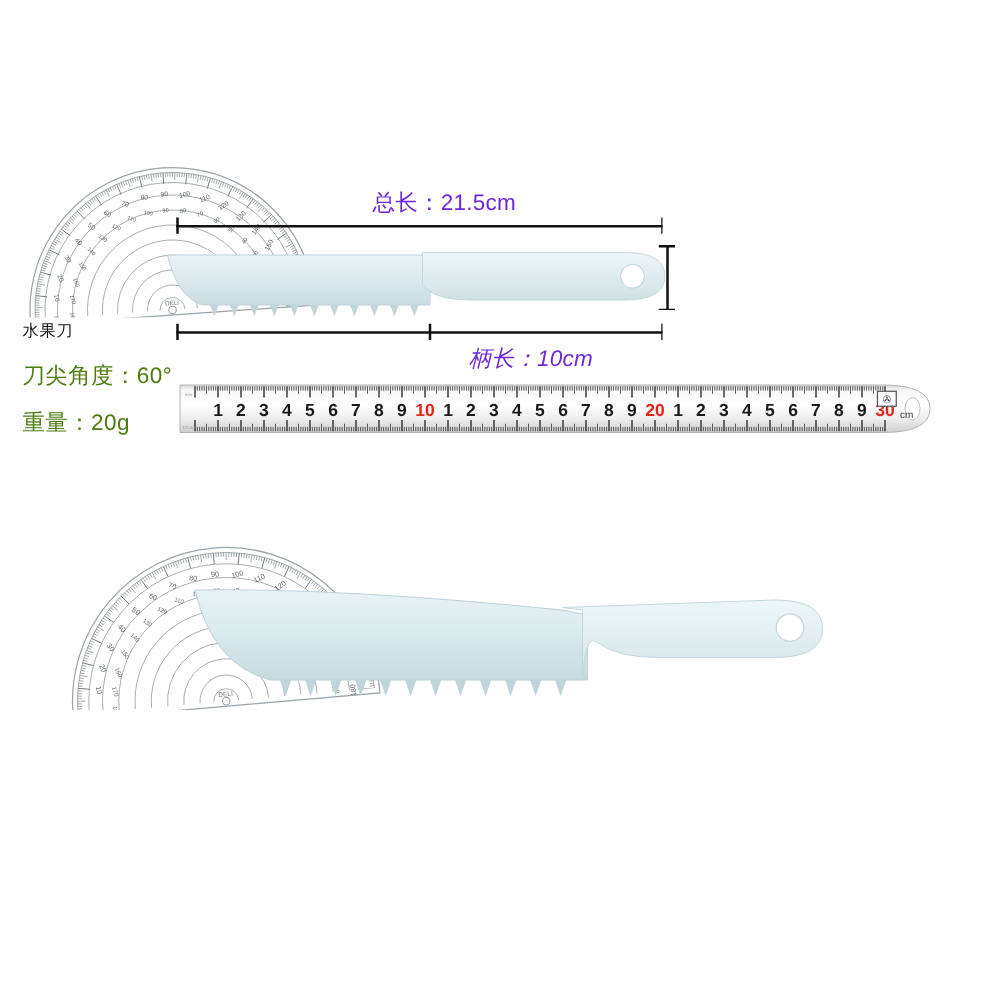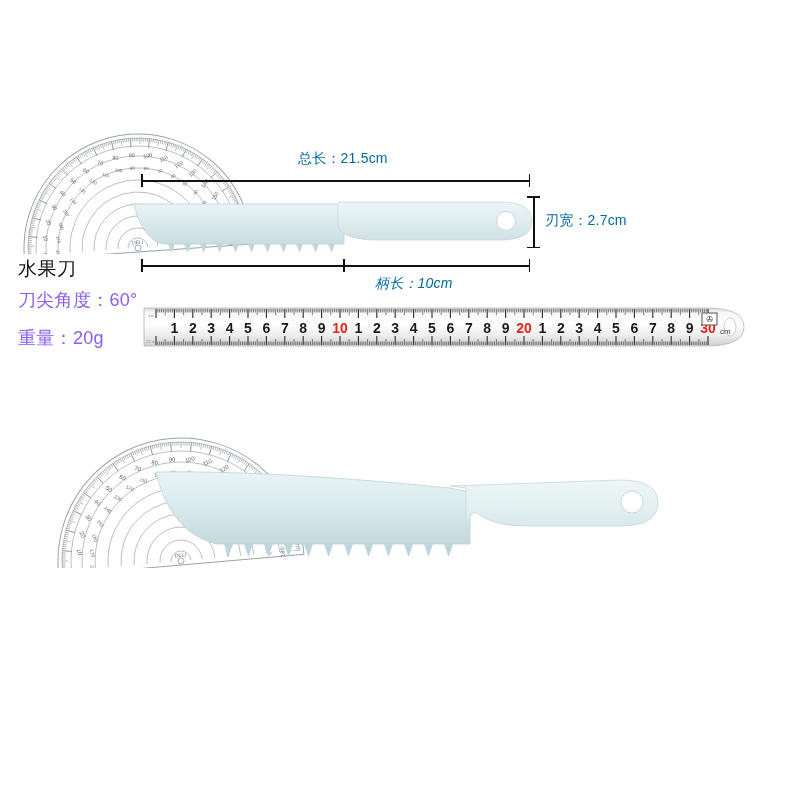--- a/index.html
+++ b/index.html
@@ -9,27 +9,27 @@
     font-family:"Liberation Sans","DejaVu Sans",sans-serif;
     color:#1b1b1b;
     overflow:hidden;
     position:relative;
   }
   .stage{position:absolute;left:0;top:0;width:800px;height:800px;}
   .abs{position:absolute;}
 
   
   .spec-name{
-    font-size:19px;letter-spacing:.5px;white-space:nowrap;color:#141414;
+    font-size:13px;letter-spacing:.5px;white-space:nowrap;color:#141414;
   }
   .spec-line{
-    font-size:18px;letter-spacing:.3px;white-space:nowrap;color:#8b5cf6;
+    font-size:18px;letter-spacing:.3px;white-space:nowrap;color:#4d7c0f;
   }
   .dim-label{
-    font-size:14px;white-space:nowrap;color:#0369a1;letter-spacing:.2px;
+    font-size:18px;white-space:nowrap;color:#6d28d9;letter-spacing:.2px;
   }
 
   
   .dimline{height:1.5px;background:#111;position:absolute;}
   .dimline .cap{
     position:absolute;top:-6px;width:1.5px;height:13px;background:#111;
   }
   .dimline .cap.l{left:0;}
   .dimline .cap.r{right:0;}
   .dimline .cap.mid{top:-6px;}
@@ -358,21 +358,20 @@
       <span class="cap l"></span>
         <span class="cap r"></span>
       <span class="cap mid" style="left:202px;"></span>
     </div>
     <div class="dim-label abs" style="left:375px;top:275px;font-style:italic;">柄长：10cm</div>
 
     <div class="vdimline" style="left:533px;top:196px;height:52px;">
       <span class="cap t"></span>
         <span class="cap b"></span>
     </div>
-    <div class="dim-label abs" style="left:545px;top:212px;">刃宽：2.7cm</div>
 
     <div class="spec-name abs" style="left:18px;top:256px;">水果刀</div>
     <div class="spec-line abs" style="left:18px;top:288px;">刀尖角度：60°</div>
     <div class="spec-line abs" style="left:18px;top:326px;">重量：20g</div>
 
     <div class="ruler" style="left:142px;top:302px;width:610px;height:50px;">
       <svg width="610" height="50" viewBox="0 0 610 50" id="ruler1">
           <defs>
             <linearGradient id="ruler1g" x1="0" y1="0" x2="0" y2="1">
               <stop offset="0" stop-color="#d8d8d8"></stop>

